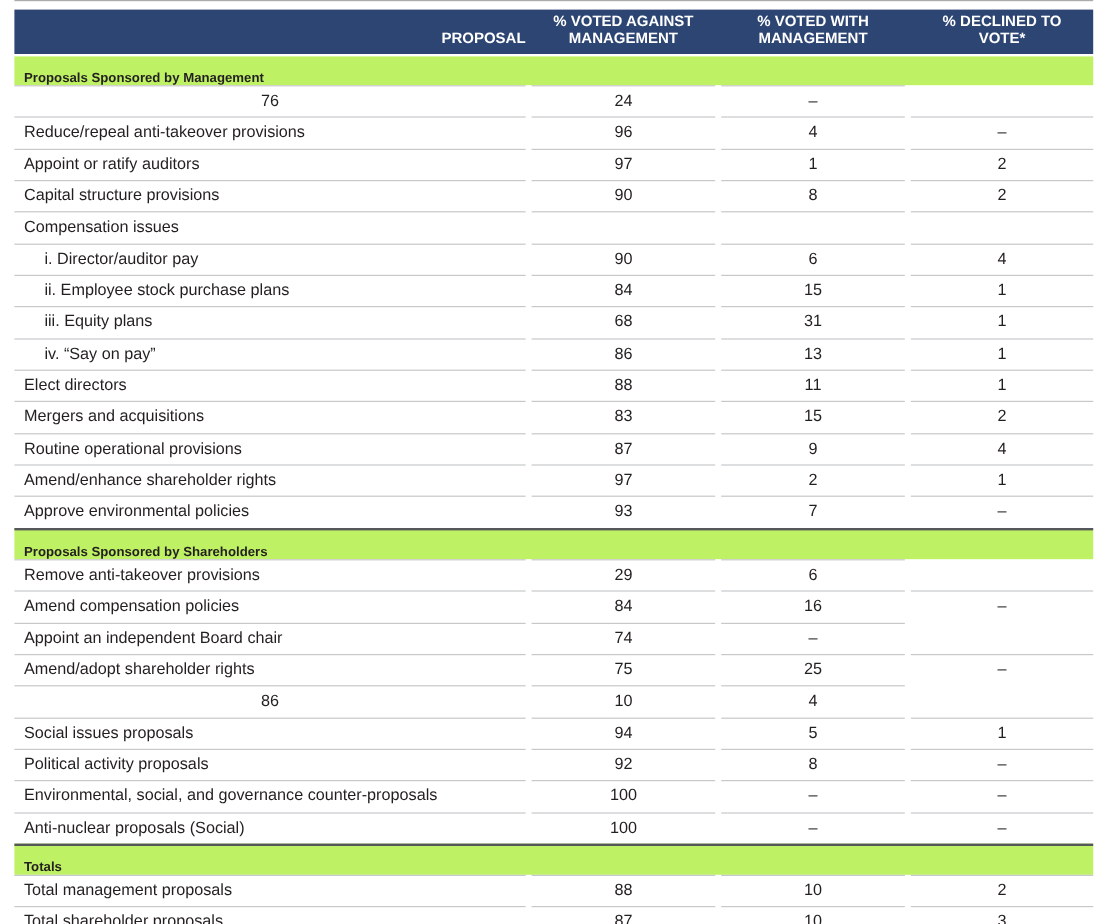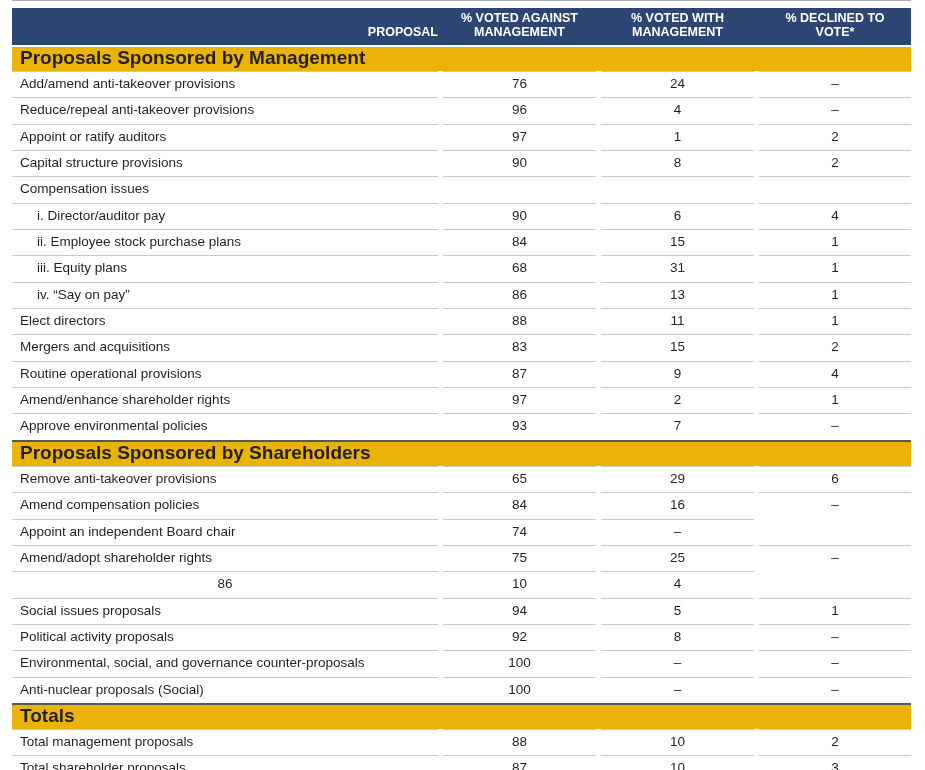--- a/index.html
+++ b/index.html
@@ -46,27 +46,27 @@
   }
   .th-label {
     text-align: right;
     padding-left: 8px;
   }
   .th-num {
     text-align: center;
     padding: 0 10px;
   }
   .band {
-    background: #eab308;
+    background: #bef264;
     height: 24px;
     display: flex;
-    align-items: flex-start;
+    align-items: flex-end;
     padding-left: 8px;
     font-weight: bold;
-    font-size: 19px;
+    font-size: 11px;
     color: #231f20;
   }
   .band.ruled {
     border-top: 2px solid #55575b;
   }
   .cell {
     border-top: 1px solid #c7c8ca;
     padding: 5px 0 5.5px 0;
     font-size: 13.5px;
     line-height: 1.1;
@@ -93,21 +93,20 @@
       <div class="th-num">% VOTED AGAINST MANAGEMENT</div>
       <div class="th-num">% VOTED WITH MANAGEMENT</div>
       <div class="th-num">% DECLINED TO VOTE*</div>
     </div>
     <div id="table-body">
   <div class="band">
     <span>Proposals Sponsored by Management</span>
   </div>
 
   <div class="row">
-    <div class="cell cell-label">Add/amend anti-takeover provisions</div>
     <div class="cell cell-num">76</div>
     <div class="cell cell-num">24</div>
     <div class="cell cell-num">–</div>
   </div>
 
   <div class="row">
     <div class="cell cell-label">Reduce/repeal anti-takeover provisions</div>
     <div class="cell cell-num">96</div>
     <div class="cell cell-num">4</div>
     <div class="cell cell-num">–</div>
@@ -196,21 +195,20 @@
     <div class="cell cell-num">7</div>
     <div class="cell cell-num">–</div>
   </div>
 
   <div class="band ruled">
     <span>Proposals Sponsored by Shareholders</span>
   </div>
 
   <div class="row">
     <div class="cell cell-label">Remove anti-takeover provisions</div>
-    <div class="cell cell-num">65</div>
     <div class="cell cell-num">29</div>
     <div class="cell cell-num">6</div>
   </div>
 
   <div class="row">
     <div class="cell cell-label">Amend compensation policies</div>
     <div class="cell cell-num">84</div>
     <div class="cell cell-num">16</div>
     <div class="cell cell-num">–</div>
   </div>

